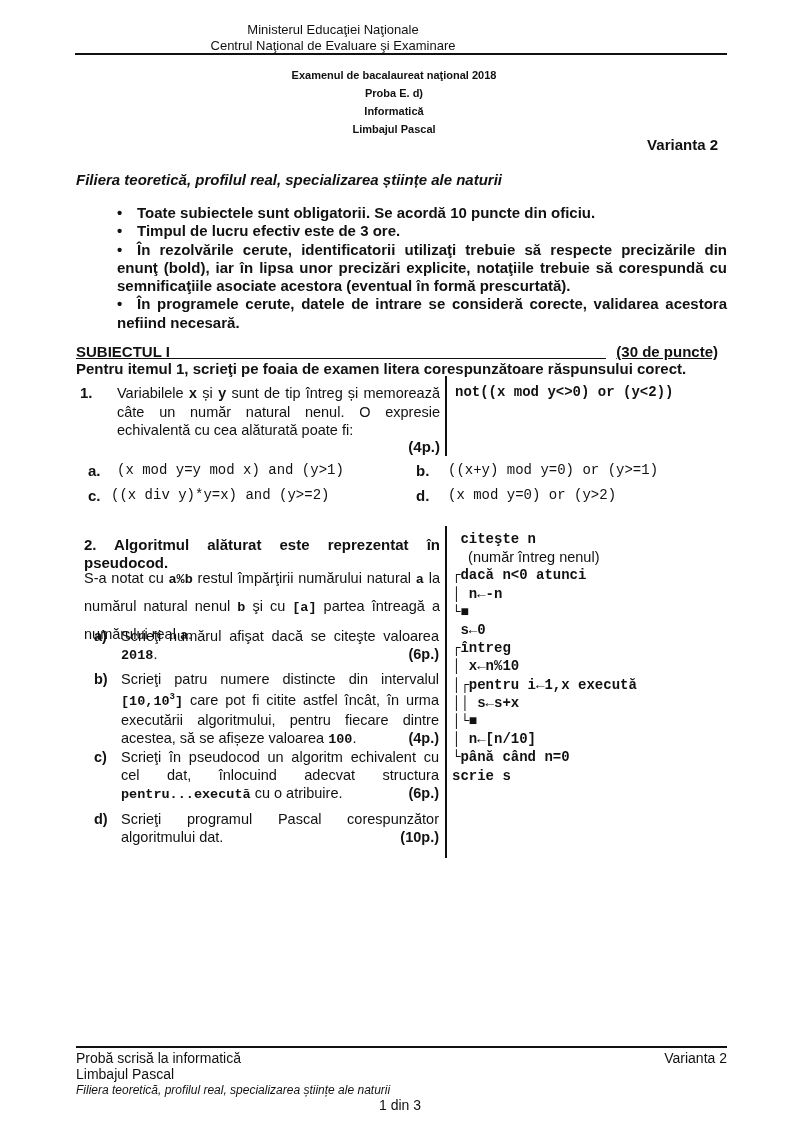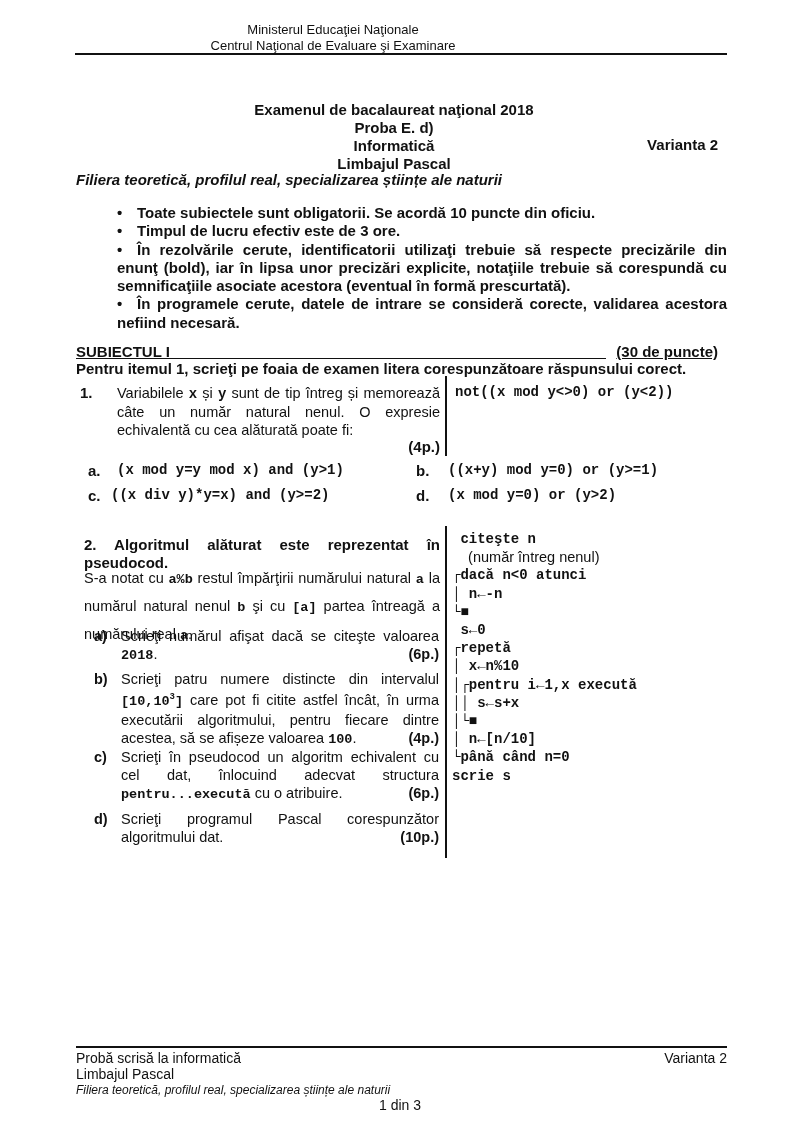--- a/index.html
+++ b/index.html
@@ -4,41 +4,41 @@
 <style>
   html, body { margin: 0; padding: 0; background: #ffffff; }
   body {
     width: 800px; height: 1132px; position: relative; overflow: hidden;
     font-family: "Liberation Sans", sans-serif; color: #111;
   }
   .abs { position: absolute; }
   .mono { font-family: "Liberation Mono", monospace; }
   .ministry { left: 0; width: 666px; top: 22px; font-size: 13px; line-height: 16px; text-align: center; }
   .rule { background: #111; height: 2px; }
-  .title-block { left: 0; width: 800px; top: 66px; font-size: 15px; line-height: 18px; font-weight: bold; text-align: center; margin-top: 35px; }
+  .title-block { left: 0; width: 800px; top: 66px; font-size: 11px; line-height: 18px; font-weight: bold; text-align: center; }
   .title-block div { margin-left: -12px; }
   .variant { left: 560px; width: 158px; top: 136px; font-size: 15px; font-weight: bold; text-align: right; }
   .filiera { left: 76px; top: 171px; font-size: 15px; font-style: italic; font-weight: bold; }
   .rules { left: 117px; width: 610px; top: 204px; font-size: 15px; line-height: 18.3px; font-weight: bold; text-align: justify; }
   .rules .r { margin: 0; }
   .rules .bullet { display: inline-block; width: 20px; }
   .subj { left: 76px; width: 642px; top: 343px; font-size: 15px; font-weight: bold; }
   .subj .left { text-decoration: underline; }
   .subj .right { position: absolute; right: 0; top: 0; text-decoration: underline; }
   .subj .ul-line { position: absolute; left: 74px; right: 112px; top: 15px; height: 1px; background: #111; }
   .instr { left: 76px; top: 360px; font-size: 15px; font-weight: bold; }
   .vline { background: #111; width: 2px; }
   .q1num { left: 80px; top: 384px; font-size: 15px; font-weight: bold; }
   .q1text { left: 117px; width: 323px; top: 384px; font-size: 14.5px; line-height: 18px; text-align: justify; }
   .q1text .mono { font-weight: bold; font-size: 14px; }
   .q1pts { left: 380px; width: 60px; top: 438px; font-size: 15px; font-weight: bold; text-align: right; }
   .q1expr { left: 455px; top: 384px; font-size: 14px; font-weight: bold; }
   .opt { font-size: 14px; }
   .opt .lab { position: absolute; font-family: "Liberation Sans", sans-serif; font-weight: bold; font-size: 15px; }
-  .opt .ex { position: absolute; font-family: "Liberation Mono", monospace; font-weight: bold; }
+  .opt .ex { position: absolute; font-family: "Liberation Mono", monospace; font-weight: normal; }
   .q2head { left: 84px; width: 356px; top: 536px; font-size: 15px; line-height: 18px; font-weight: bold; text-align: justify; }
   .q2sub { left: 84px; width: 356px; top: 565px; font-size: 14.5px; line-height: 26px; text-align: justify; }
   .q2sub .mono { font-weight: bold; font-size: 13.5px; }
   .sub-item { font-size: 14.5px; line-height: 18px; }
   .sub-item .lab { position: absolute; left: 94px; font-weight: bold; }
   .sub-item .txt { position: absolute; left: 121px; width: 318px; text-align: justify; }
   .sub-item .mono { font-weight: bold; font-size: 13.5px; }
   .sub-item .pts { font-weight: bold; float: right; }
   .pseudo { left: 452px; top: 530px; font-family: "Liberation Mono", monospace; font-weight: bold; font-size: 14px; line-height: 18.2px; white-space: pre; }
   .pseudo .note { font-family: "Liberation Sans", sans-serif; font-weight: normal; font-size: 14.5px; }
@@ -131,20 +131,20 @@
 
 <div class="abs sub-item" style="left:0;top:810px;width:800px;">
   <span class="lab">d)</span>
   <div class="txt">
     <span>Scrieţi programul Pascal corespunzător algoritmului dat.</span><span class="pts">(10p.)</span>
   </div>
 </div>
 
 <div class="abs vline" style="left:445px;top:526px;height:332px;"></div>
 
-<div class="abs pseudo"><div> citeşte n</div><div class="note">    (număr întreg nenul)</div><div>┌dacă n&lt;0 atunci</div><div>│ n←-n</div><div>└■</div><div> s←0</div><div>┌repetă</div><div>│ x←n%10</div><div>│┌pentru i←1,x execută</div><div>││ s←s+x</div><div>│└■</div><div>│ n←[n/10]</div><div>└până când n=0</div><div>scrie s</div></div>
+<div class="abs pseudo"><div> citeşte n</div><div class="note">    (număr întreg nenul)</div><div>┌dacă n&lt;0 atunci</div><div>│ n←-n</div><div>└■</div><div> s←0</div><div>┌întreg</div><div>│ x←n%10</div><div>│┌pentru i←1,x execută</div><div>││ s←s+x</div><div>│└■</div><div>│ n←[n/10]</div><div>└până când n=0</div><div>scrie s</div></div>
 
 <div class="abs rule foot-rule"></div>
 <div class="abs foot" style="left:76px;top:1050px;">Probă scrisă la informatică</div>
 <div class="abs foot" style="left:560px;width:167px;top:1050px;text-align:right;">Varianta 2</div>
 <div class="abs foot" style="left:76px;top:1066px;">Limbajul Pascal</div>
 <div class="abs foot" style="left:76px;top:1082px;font-size:12px;font-style:italic;">Filiera teoretică, profilul real, specializarea științe ale naturii</div>
 <div class="abs foot" style="left:0;width:800px;top:1097px;text-align:center;">1 din 3</div>
 
 </body></html>

